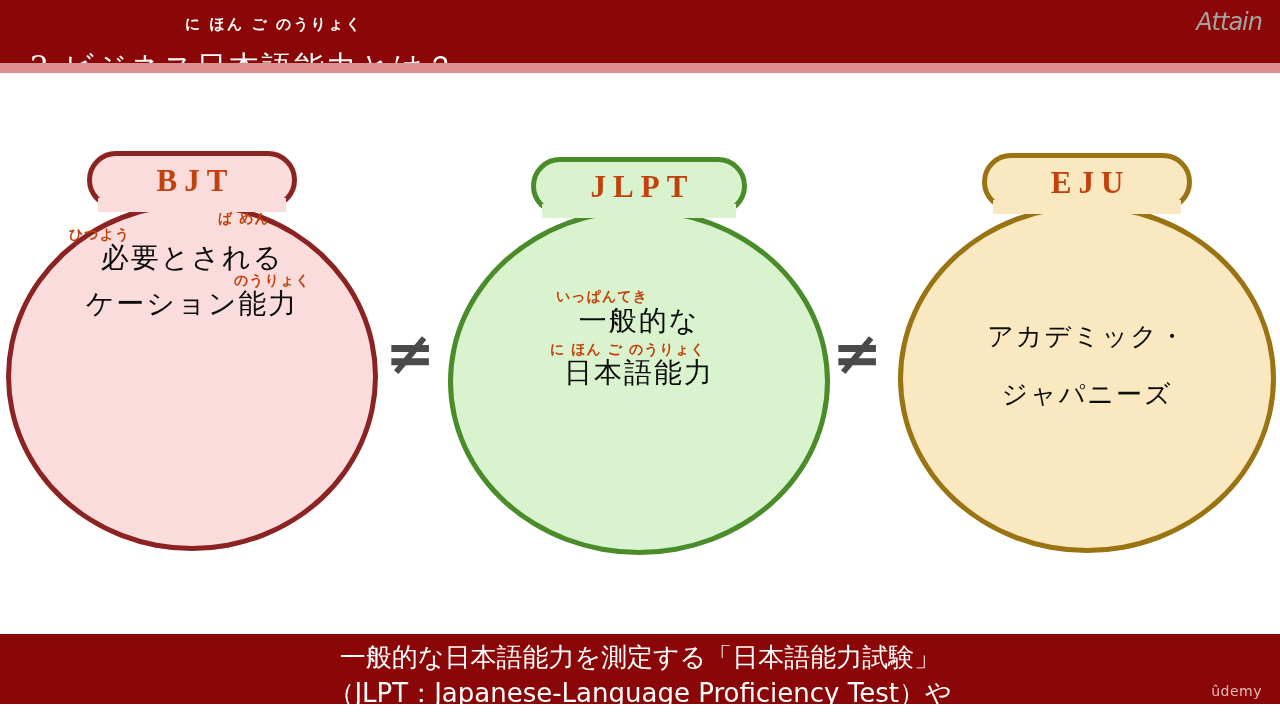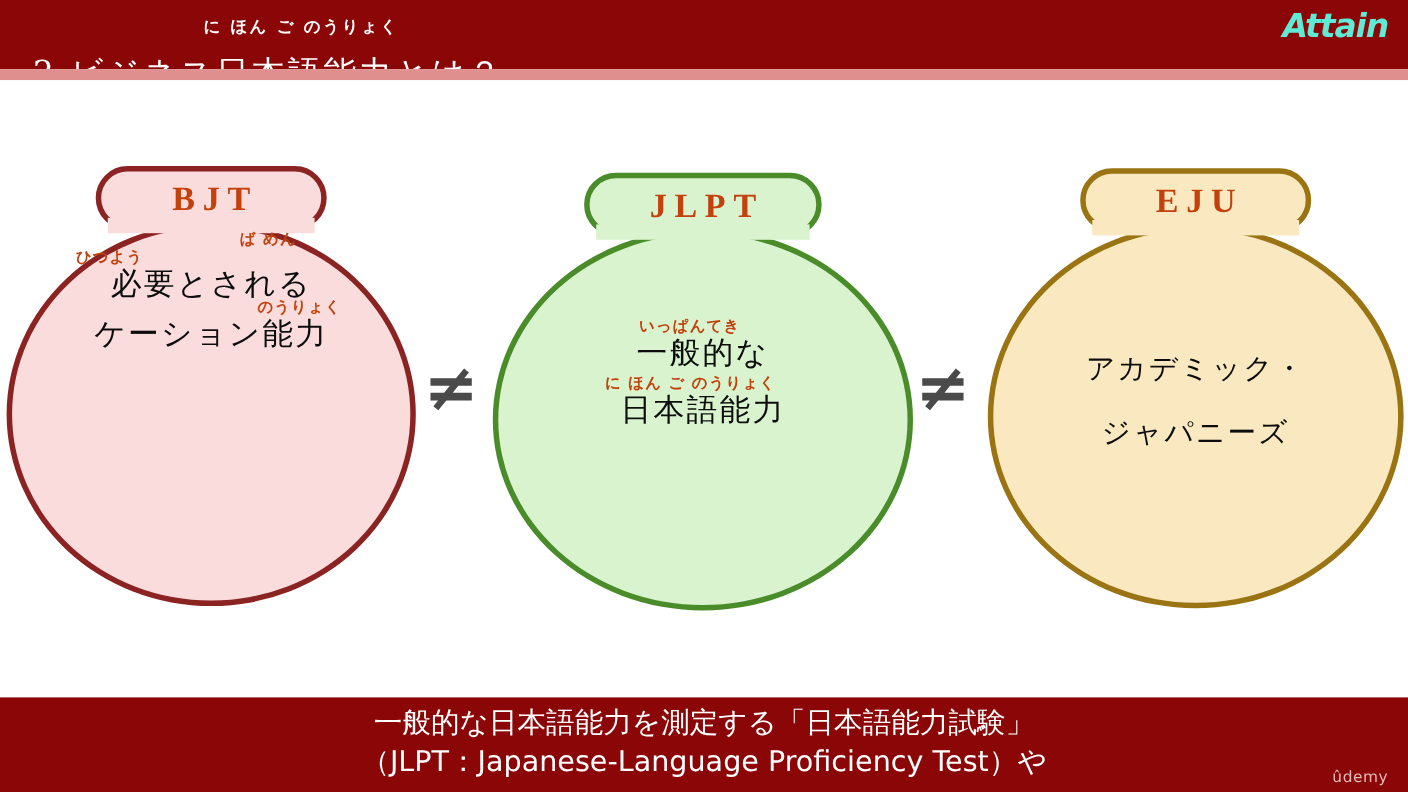--- a/index.html
+++ b/index.html
@@ -65,24 +65,24 @@
     line-height: 1;
     position: relative;
     top: 20px;
     font-family: "DejaVu Serif", serif;
   }
 
   .attain-logo {
     position: absolute;
     right: 18px;
     top: 10px;
-    font-size: 30px;
-    font-weight: 700;
+    font-size: 24px;
+    font-weight: 400;
     letter-spacing: -1px;
-    color: #5eead4;
+    color: #a3a3a3;
     font-family: "DejaVu Sans", sans-serif;
     font-style: italic;
     line-height: 1;
     user-select: none;
   }
 
   
   .stage {
     position: absolute;
     left: 0;
@@ -176,21 +176,21 @@
     line-height: 1;
     user-select: none;
   }
 
   
   .caption-bar {
     position: absolute;
     left: 0;
     top: 634px;
     width: 1280px;
-    height: 86px;
+    height: 70px;
     background: #8b0606;
     overflow: hidden;
   }
   .caption-text {
     position: absolute;
     left: 0;
     top: 6px;
     width: 1280px;
     text-align: center;
     color: #ffffff;
@@ -254,21 +254,21 @@
 
   <div class="blob jlpt" style="left:448px; top:84px; width:382px; height:398px;">
     <div class="blob-body" style="left:0px; top:51px; width:382px; height:347px;"></div>
     <div class="blob-pill" style="left:83px; top:0px; width:216px; height:58px;">
       <span class="blob-pill-label">JLPT</span>
     </div>
     <div class="pill-joint" style="left:94px; top:47px; width:194px; height:14px; background:#d9f3ce;"></div>
 
     <div class="blob-text" style="left:0px; top:149px;">
       <span class="line" style="margin-bottom:22px;">
-        <span class="ruby" style="left:133px;">いっぱんてき</span>
+        <span class="ruby" style="left:108px;font-family:Liberation Serif, serif;">いっぱんてき</span>
         <span>一般的な</span>
       </span>
       <span class="line">
         <span class="ruby" style="left:102px;">に ほん ご のうりょく</span>
         <span>日本語能力</span>
       </span>
     </div>
   </div>
 
   <div class="neq" style="left:832px; top:250px;">≠</div>

